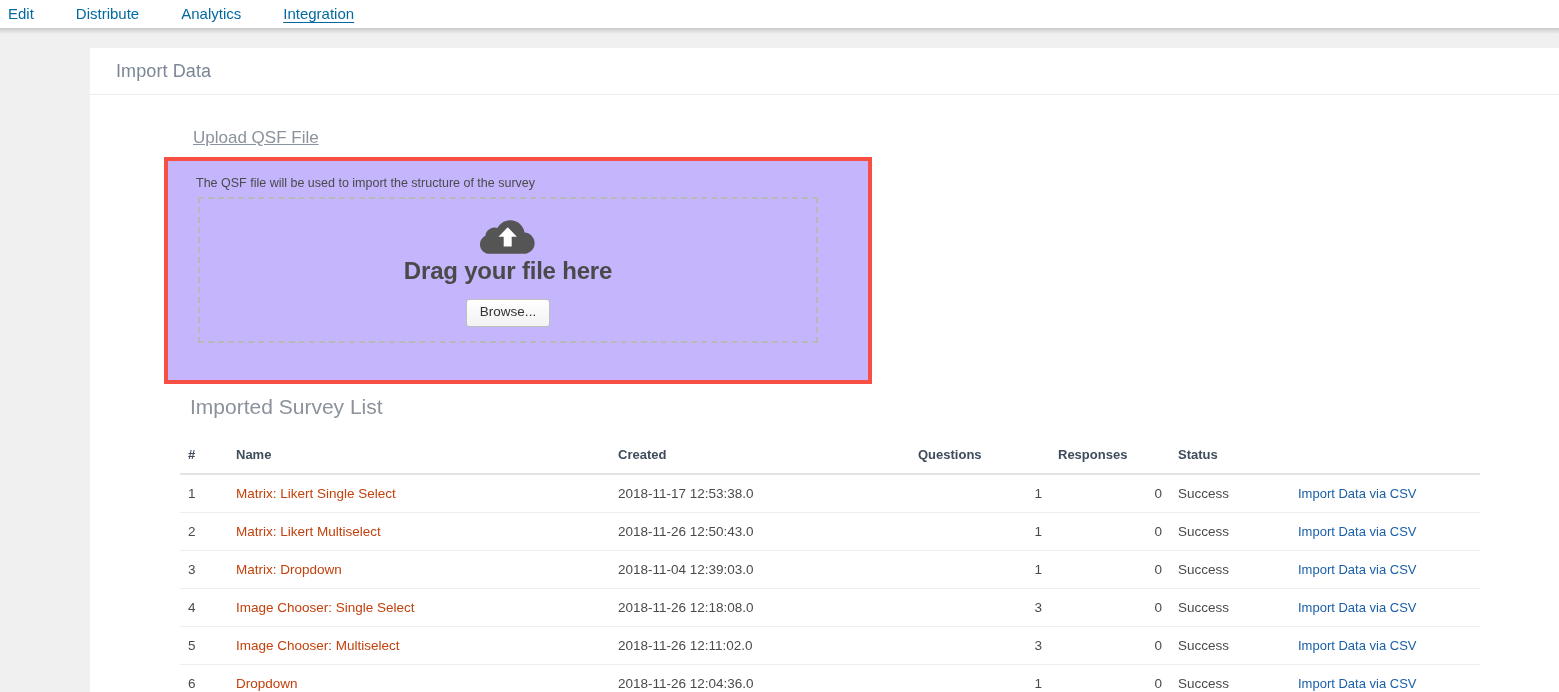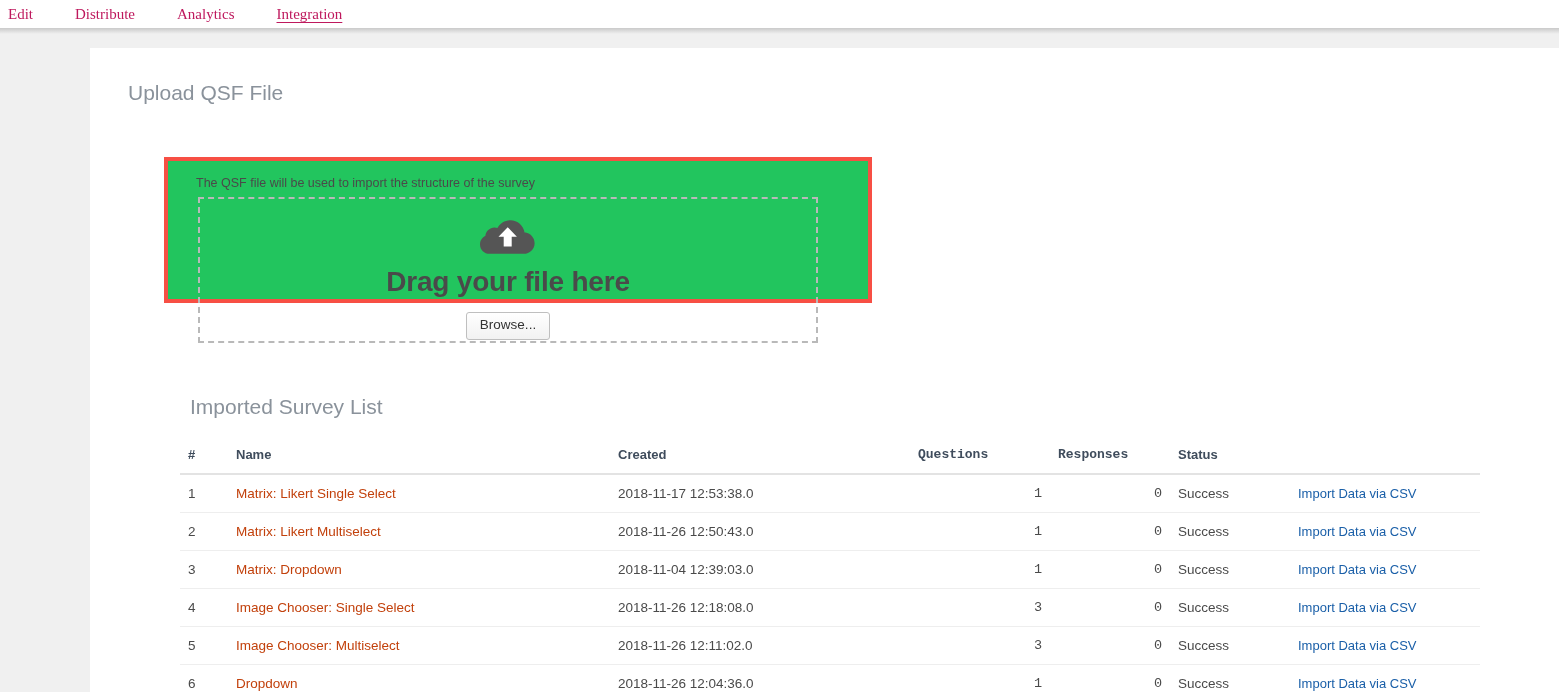--- a/index.html
+++ b/index.html
@@ -25,27 +25,26 @@
     box-sizing: border-box;
   }
   .topnav-inner {
     display: flex;
     align-items: center;
     height: 28px;
     padding-left: 8px;
   }
   .nav-link {
     font-size: 15px;
-    color: #be185d;
+    color: #0369a1;
     text-decoration: none;
     margin-right: 42px;
     line-height: 28px;
     white-space: nowrap;
     cursor: pointer;
-    font-family: Liberation Serif, serif;
   }
   .nav-link.active {
     text-decoration: underline;
     text-underline-offset: 3px;
   }
 
   .topnav-shadow {
     position: absolute;
     left: 0; top: 28px;
     width: 1559px;
@@ -78,36 +77,37 @@
     color: #7b8794;
     font-weight: 400;
     letter-spacing: .1px;
   }
 
   .card-body {
     padding: 0;
   }
 
   .section-title {
-    font-size: 21px;
+    font-size: 17px;
     color: #8a929b;
     font-weight: 400;
-    margin-left: 38px;
+    margin-left: 103px;
     padding-top: 33px;
+    text-decoration: underline;
   }
 
   
   .upload-outer {
     position: absolute;
     left: 74px;       
     top: 109px;       
     width: 708px;
-    height: 146px;
+    height: 227px;
     border: 4px solid #f74f44;
-    background: #22c55e;
+    background: #c4b5fd;
     box-sizing: border-box;
   }
   .upload-hint {
     font-size: 12.5px;
     color: #4a4a4a;
     margin: 15px 0 0 28px;
   }
   .dropzone {
     position: absolute;
     left: 30px;
@@ -122,24 +122,24 @@
     justify-content: flex-start;
     cursor: pointer;
   }
   .cloud-icon {
     margin-top: 17px;
     width: 56px;
     height: 40px;
     display: block;
   }
   .drop-text {
-    font-size: 28px;
+    font-size: 24px;
     font-weight: 700;
     color: #4a4a4a;
-    margin-top: 10px;
+    margin-top: 1px;
     letter-spacing: -.2px;
   }
   .browse-btn {
     margin-top: 14px;
     font-family: "Liberation Sans", sans-serif;
     font-size: 13.5px;
     color: #333333;
     padding: 5px 13px 6px 13px;
     border: 1px solid #bfbfbf;
     border-radius: 3px;
@@ -187,21 +187,21 @@
     vertical-align: middle;
   }
   .col-num    { width: 48px;  }
   .col-name   { width: 382px; }
   .col-created{ width: 300px; }
   .col-q      { width: 140px; }
   .col-resp   { width: 120px; }
   .col-status { width: 120px; }
   .col-action { width: 190px; }
 
-  th.num-right, td.num-right { text-align: right; font-family: Liberation Mono, monospace; }
+  th.num-right, td.num-right { text-align: right; }
 
   td.cell-num { color: #5c6570; }
   a.row-link {
     color: #c2410c;
     text-decoration: none;
     font-size: 13.5px;
     cursor: pointer;
   }
   a.action-link {
     color: #1a5fa8;
@@ -219,20 +219,23 @@
     <a class="nav-link">Edit</a>
     <a class="nav-link">Distribute</a>
     <a class="nav-link">Analytics</a>
     <a class="nav-link active">Integration</a>
   </div>
 </div>
 <div class="topnav-shadow"></div>
 
 <div class="card">
 
+  <div class="card-header">
+    <span class="card-header-title">Import Data</span>
+  </div>
 
   <div class="card-body">
 
     <div class="section-title">Upload QSF File</div>
 
     <div class="upload-outer">
       <div class="upload-hint">The QSF file will be used to import the structure of the survey</div>
 
       <div class="dropzone">
         <span class="cloud-icon">

